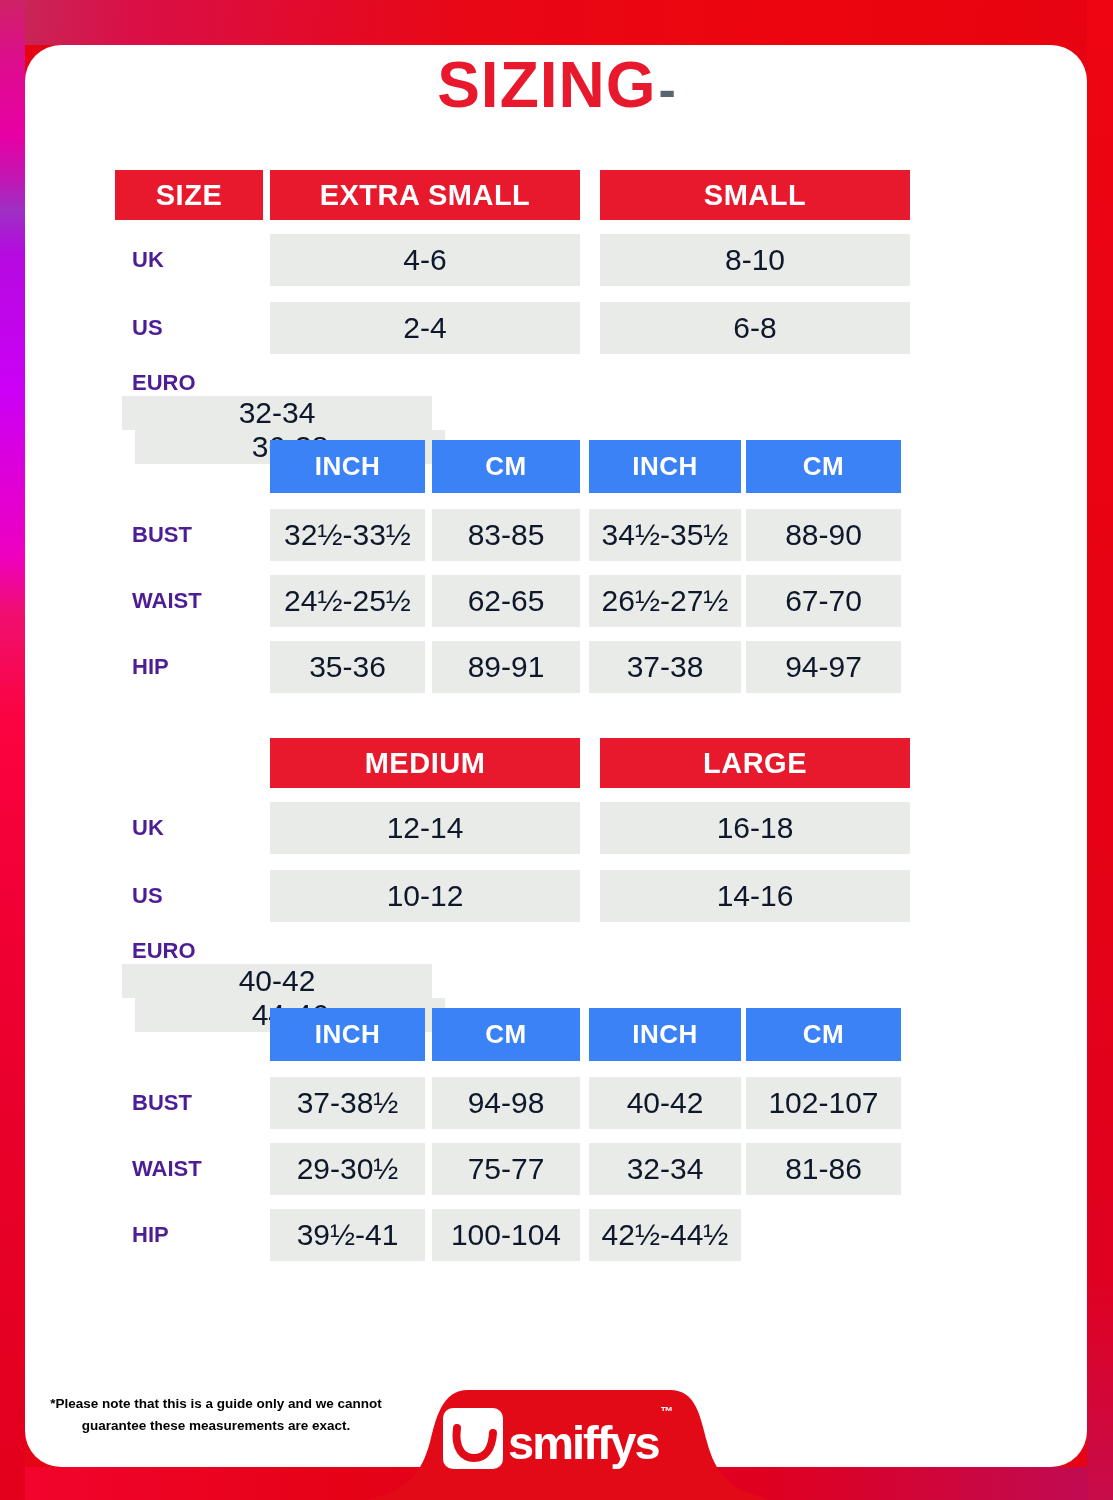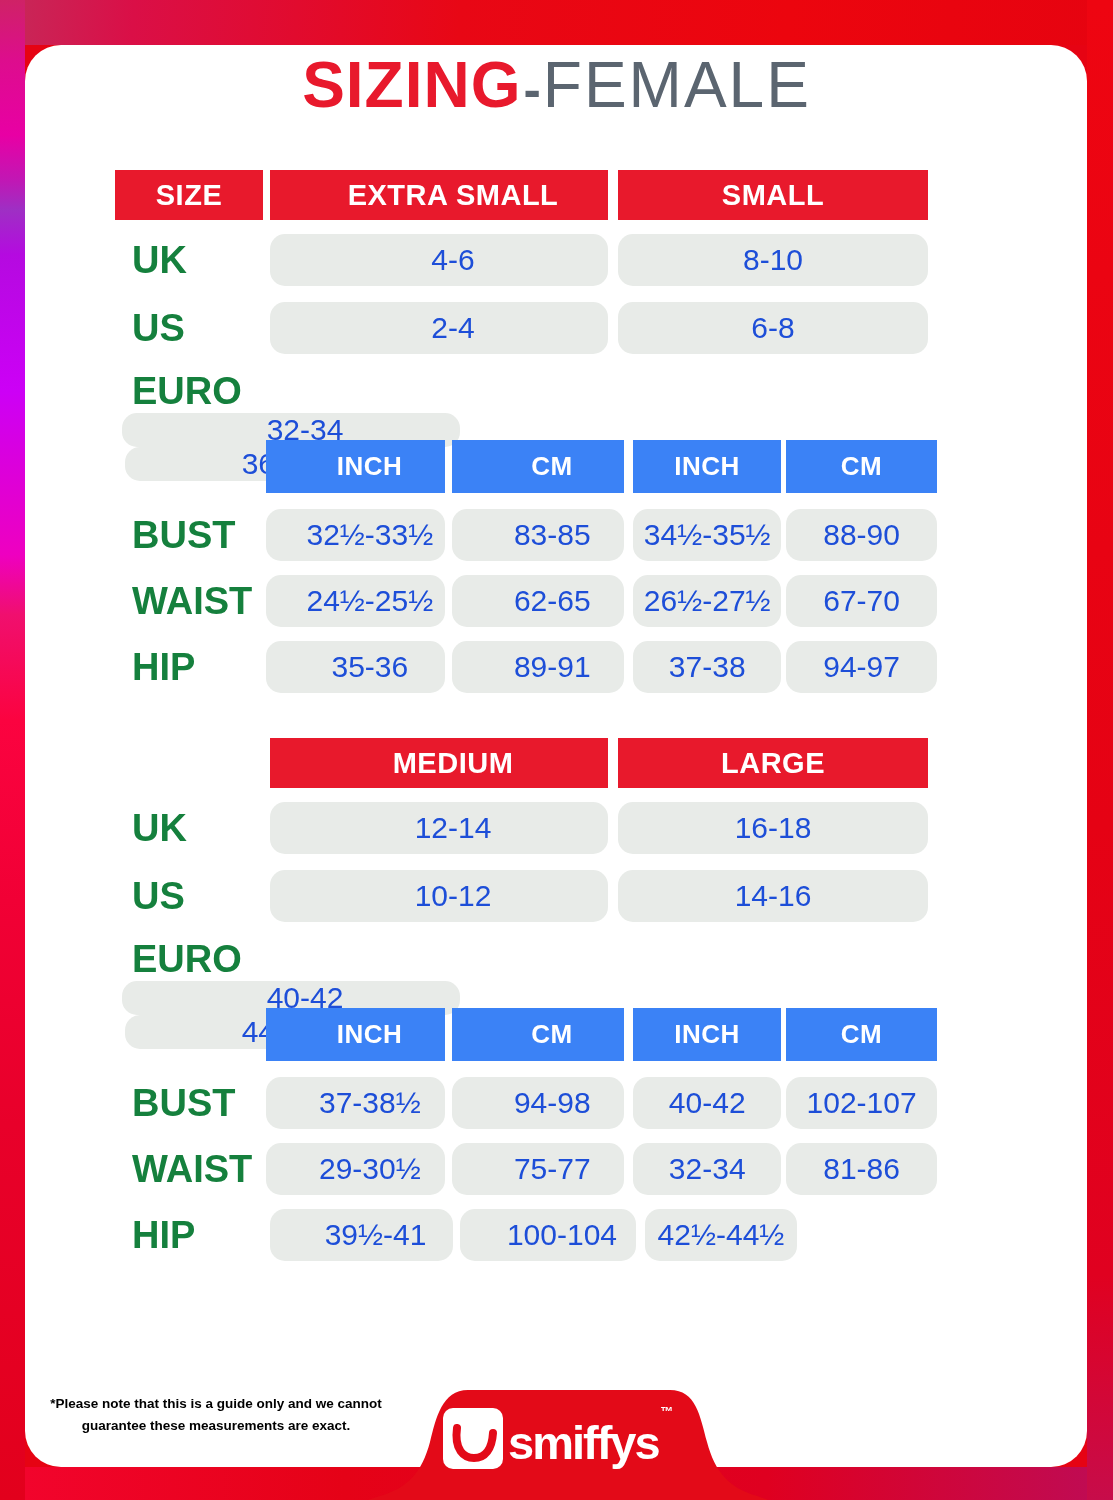--- a/index.html
+++ b/index.html
@@ -41,26 +41,26 @@
   .row.unit-row{height:53px;}
   .row.gap18{margin-bottom:18px;flex-direction:column;}
   .row.tight{margin-bottom:14px;}
   .sec2{margin-top:45px;}
   .c{display:flex;align-items:center;justify-content:center;}
   .label-col{width:148px;}
   .grp{width:310px;}
   .q{width:155px;}
   .q2{width:148px;}
   .q3{width:152px;}
-  .ml5{margin-left:5px;} .ml7{margin-left:7px;padding-left:28px;} .ml9{margin-left:9px;} .ml10{margin-left:10px;}
+  .ml5{margin-left:5px;} .ml7{margin-left:7px;} .ml9{margin-left:9px;} .ml10{margin-left:20px;}
   .red{background:#e8192c;color:#fff;font-weight:bold;font-size:29px;letter-spacing:.5px;}
   .unit{background:#3b82f6;color:#fff;font-weight:bold;font-size:26px;letter-spacing:.5px;}
-  .val{background:#e8ebe8;color:#1d4ed8;font-size:30px;border-radius:15px;}
+  .val{background:#e8ebe8;color:#0f172a;font-size:30px;}
   .lbl{justify-content:flex-start;padding-left:17px;box-sizing:border-box;
-       color:#15803d;font-weight:bold;font-size:38px;}
+       color:#4c1d95;font-weight:bold;font-size:22px;}
   .spacer{background:transparent;}
 
   
   .footnote{position:absolute;left:10px;top:1393px;width:412px;text-align:center;
             color:#000;font-size:13.5px;font-weight:bold;line-height:22px;}
 
   .tab-svg{position:absolute;left:0;top:0;width:1113px;height:1500px;pointer-events:none;}
 
   .logo-square{position:absolute;left:443px;top:1408px;width:60px;height:61px;
                background:#fff;border-radius:10px;display:flex;align-items:center;justify-content:center;}
@@ -77,21 +77,20 @@
   <div class="bg-left"></div>
   <div class="bg-top"></div>
   <div class="bg-right"></div>
   <div class="bg-bottom"></div>
 
   <div class="card"></div>
 
   <div class="title">
     <span class="t-red">SIZING</span>
     <span class="t-dash">-</span>
-    <span class="t-gray">FEMALE</span>
   </div>
 
   <div class="tables">
 
     <section>
       <div class="row hdr-row">
         <div class="c label-col red">SIZE</div>
         <div class="c grp red ml7">EXTRA SMALL</div>
         <div class="c grp red ml10">SMALL</div>
       </div>

